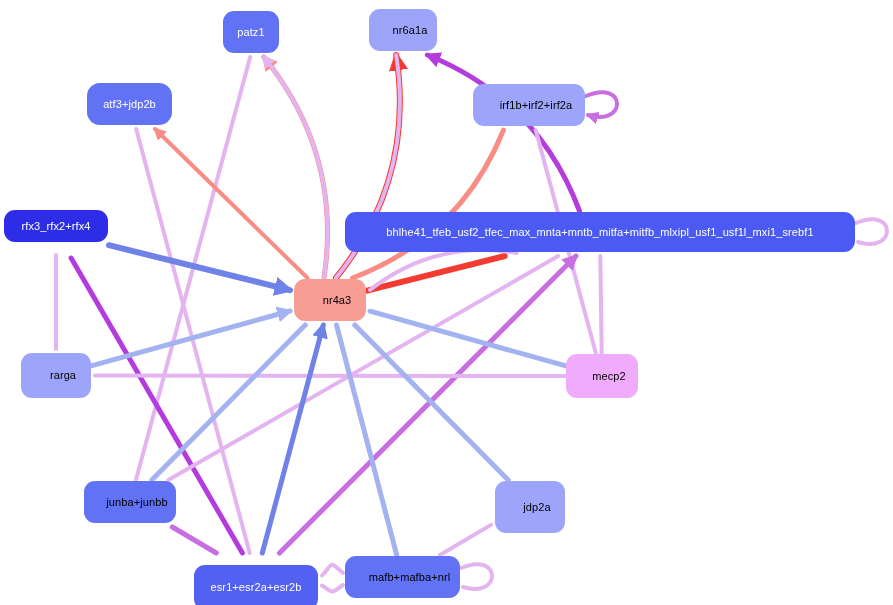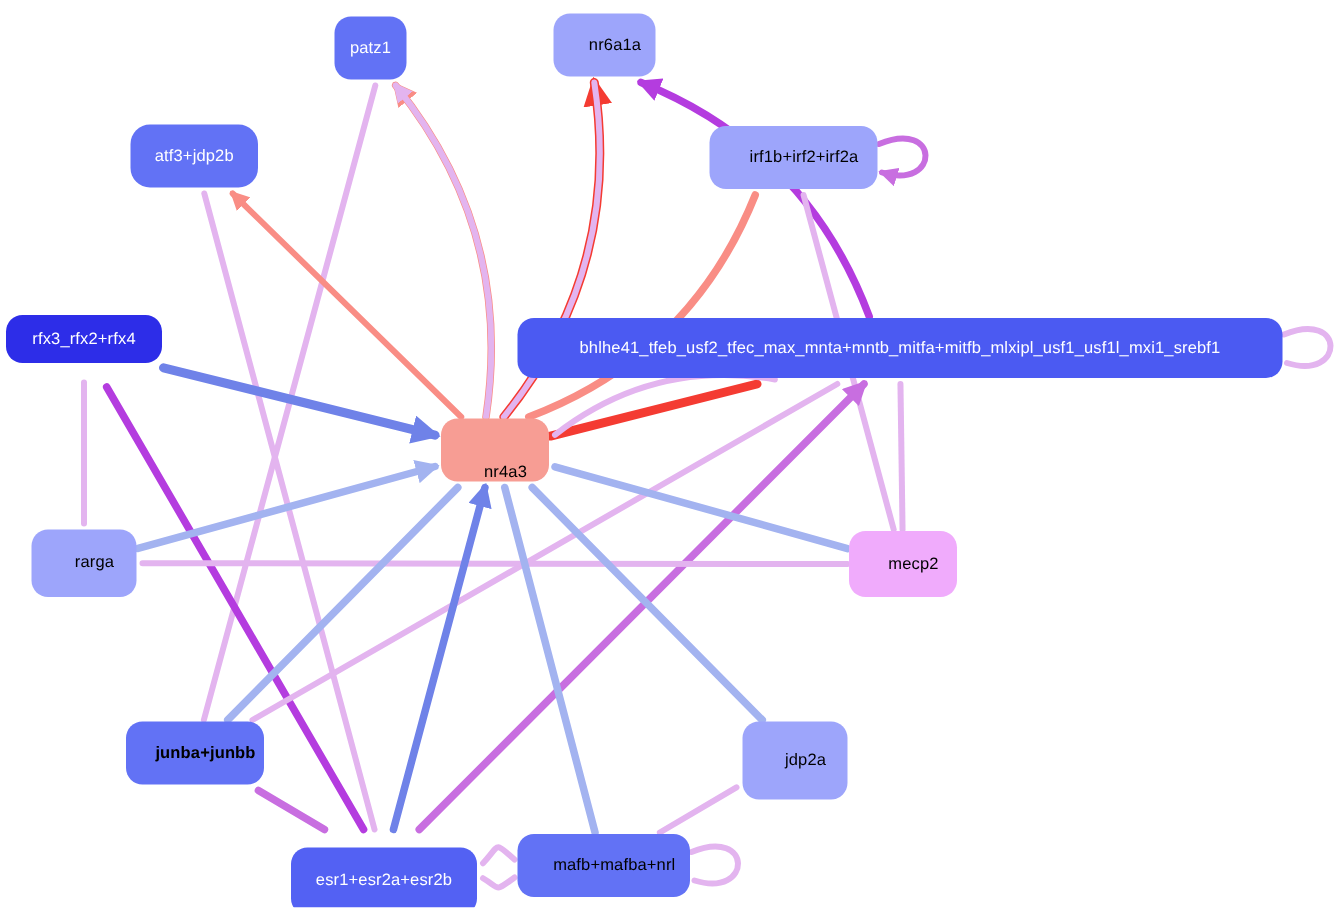--- a/index.html
+++ b/index.html
@@ -92,48 +92,48 @@
         <path d="M396.7,555.0 L336.5,325.0" fill="none" stroke="#a3b3f0" stroke-width="5" stroke-linecap="round" marker-end="url(##a3b3f0-5)"></path>
         <path d="M508.2,480.0 L354.8,325.0" fill="none" stroke="#a3b3f0" stroke-width="5" stroke-linecap="round" marker-end="url(##a3b3f0-5)"></path>
         <path d="M216.3,553.0 L172.3,527.0" fill="none" stroke="#c86ee0" stroke-width="5" stroke-linecap="round" marker-end="url(##c86ee0-5)"></path>
         <path d="M439.9,555.0 L491.0,524.9" fill="none" stroke="#e3b4ef" stroke-width="4" stroke-linecap="round" marker-end="url(##e3b4ef-4)"></path>
         <path d="M343,573 C329,561 334,562.5 322,575.5 M343,585 C329,595 334,592.5 322,585.5" fill="none" stroke="#e3b4ef" stroke-width="4" stroke-linecap="round" marker-end="url(##e3b4ef-4)"></path>
         <path d="M461,568 C502,551 502,599 463,587" fill="none" stroke="#e3b4ef" stroke-width="4" stroke-linecap="round" marker-end="url(##e3b4ef-4)"></path>
       </g>
   </svg>
 
   <div id="node-group">
-      <div class="node light-text" style="left: 223px; top: 11px; width: 48px; height: 42px; background: rgb(98, 114, 245);">
+      <div class="node light-text" style="left: 223px; top: 11px; width: 56px; height: 42px; background: rgb(98, 114, 245);">
         <span>patz1</span>
       </div>
       <div class="node dark-text" style="left: 369px; top: 9px; width: 68px; height: 42px; background: rgb(157, 165, 251);">
         <span>nr6a1a</span>
       </div>
       <div class="node light-text" style="left: 87px; top: 83px; width: 85px; height: 42px; background: rgb(98, 114, 245); border-radius: 13px;">
         <span>atf3+jdp2b</span>
       </div>
       <div class="node dark-text" style="left: 473px; top: 84px; width: 112px; height: 42px; background: rgb(157, 165, 251);">
         <span>irf1b+irf2+irf2a</span>
       </div>
       <div class="node light-text" style="left: 4px; top: 210px; width: 104px; height: 32px; background: rgb(45, 45, 232);">
         <span>rfx3_rfx2+rfx4</span>
       </div>
       <div class="node light-text" style="left: 345px; top: 212px; width: 510px; height: 40px; background: rgb(75, 90, 242);">
         <span>bhlhe41_tfeb_usf2_tfec_max_mnta+mntb_mitfa+mitfb_mlxipl_usf1_usf1l_mxi1_srebf1</span>
       </div>
-      <div class="node dark-text" style="left: 294px; top: 279px; width: 72px; height: 42px; background: rgb(247, 157, 148); align-items: flex-end;">
+      <div class="node dark-text" style="left: 294px; top: 279px; width: 72px; height: 42px; background: rgb(247, 157, 148);">
         <span>nr4a3</span>
       </div>
       <div class="node dark-text" style="left: 21px; top: 353px; width: 70px; height: 45px; background: rgb(157, 165, 251);">
         <span>rarga</span>
       </div>
       <div class="node dark-text" style="left: 566px; top: 354px; width: 72px; height: 44px; background: #f0abfc;">
         <span>mecp2</span>
       </div>
-      <div class="node dark-text" style="left: 84px; top: 481px; width: 92px; height: 42px; background: rgb(98, 114, 245); font-weight: bold;">
+      <div class="node dark-text" style="left: 84px; top: 481px; width: 92px; height: 42px; background: rgb(98, 114, 245);">
         <span>junba+junbb</span>
       </div>
       <div class="node dark-text" style="left: 495px; top: 481px; width: 70px; height: 52px; background: rgb(157, 165, 251);">
         <span>jdp2a</span>
       </div>
       <div class="node light-text" style="left: 194px; top: 554px; width: 124px; height: 45px; background: rgb(83, 97, 243); margin-top: 11px;">
         <span>esr1+esr2a+esr2b</span>
       </div>
       <div class="node dark-text" style="left: 345px; top: 556px; width: 115px; height: 42px; background: rgb(98, 114, 245);">
         <span>mafb+mafba+nrl</span>

